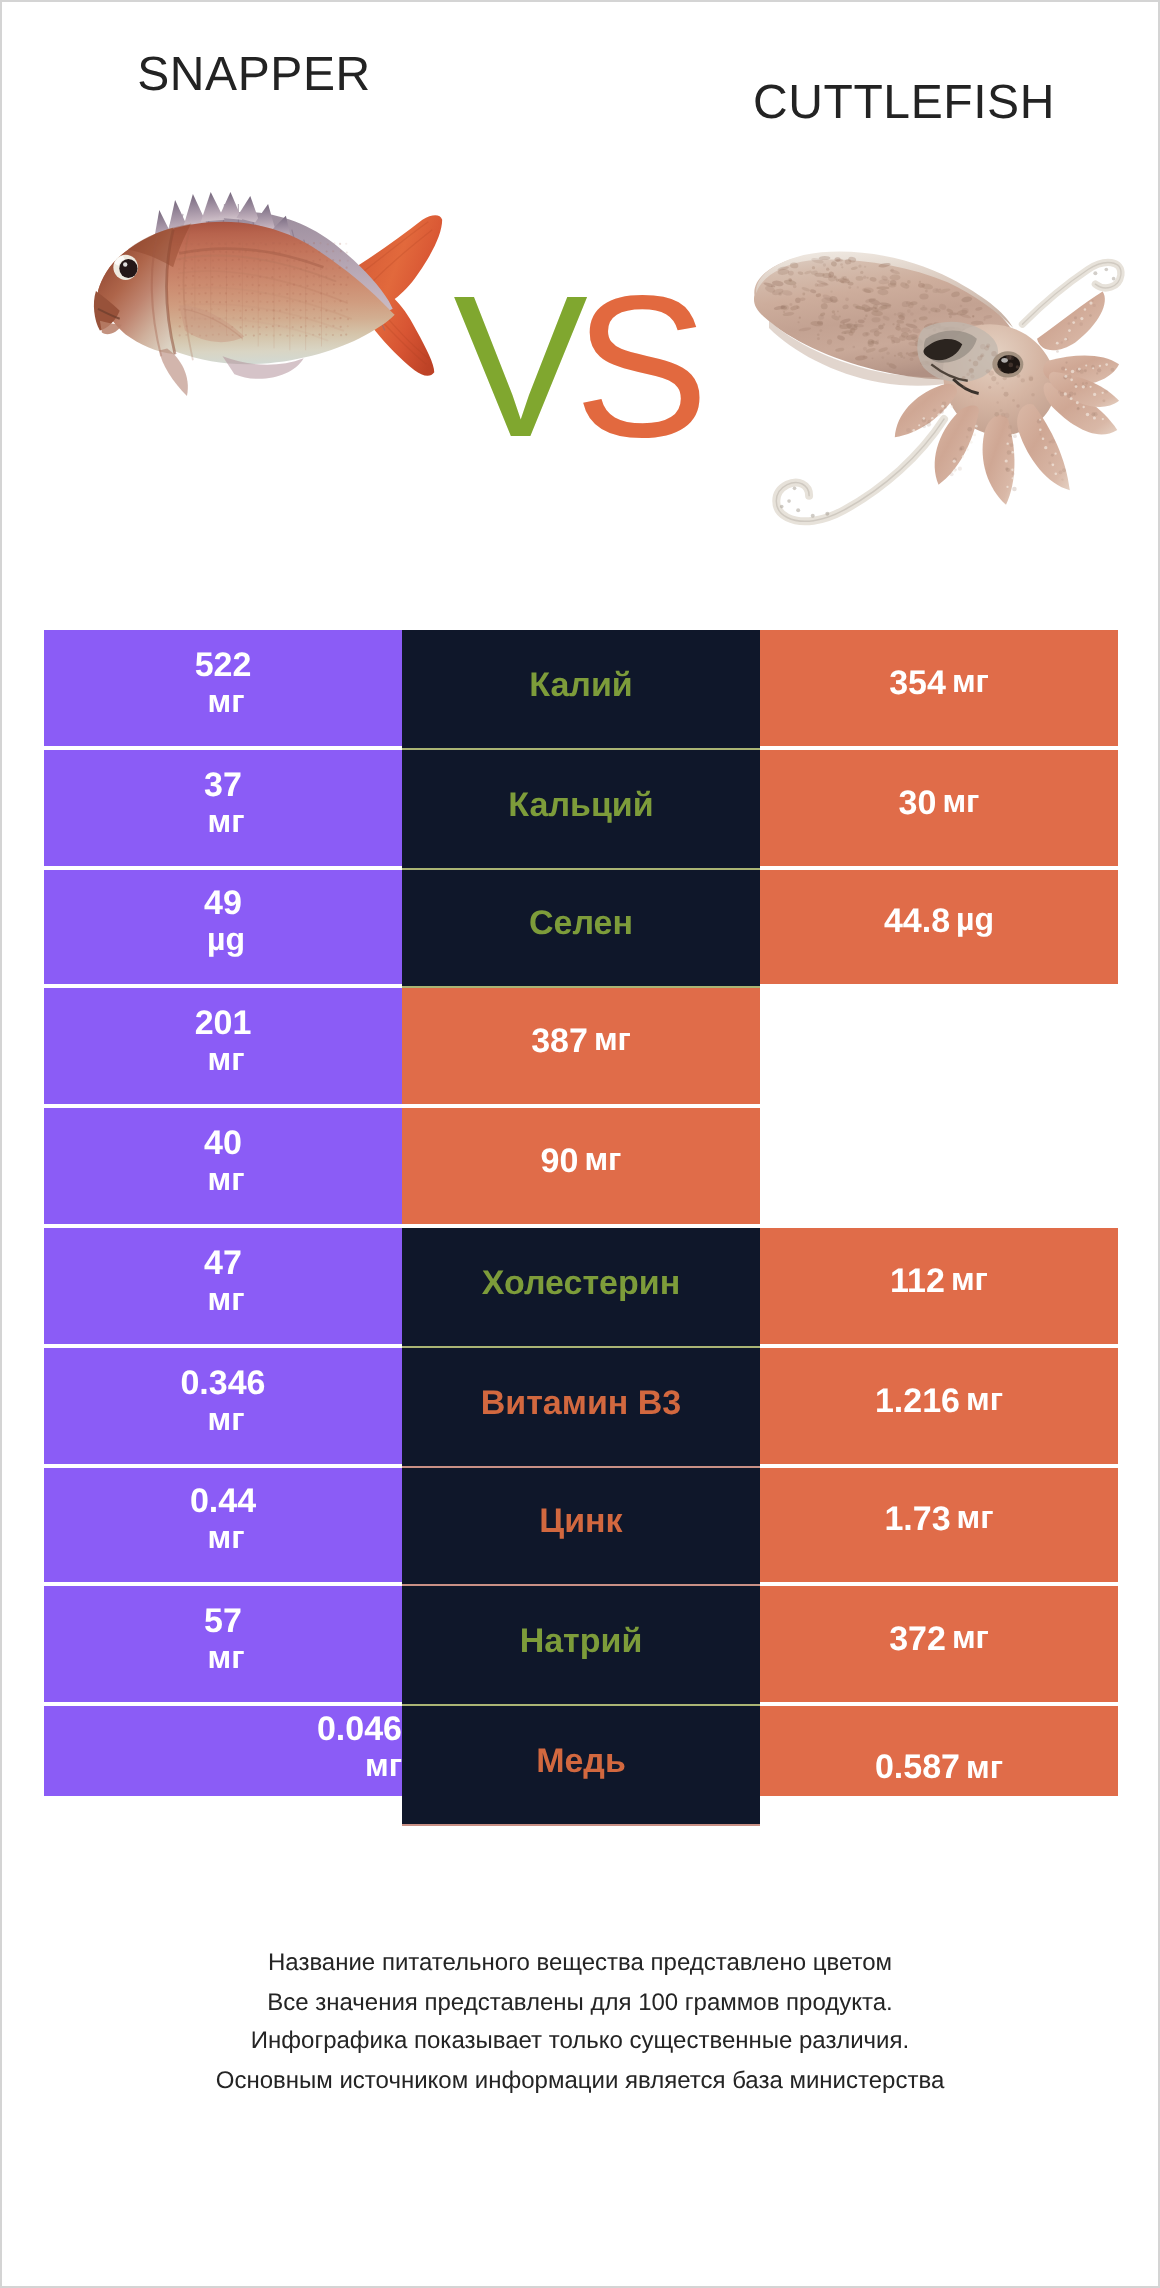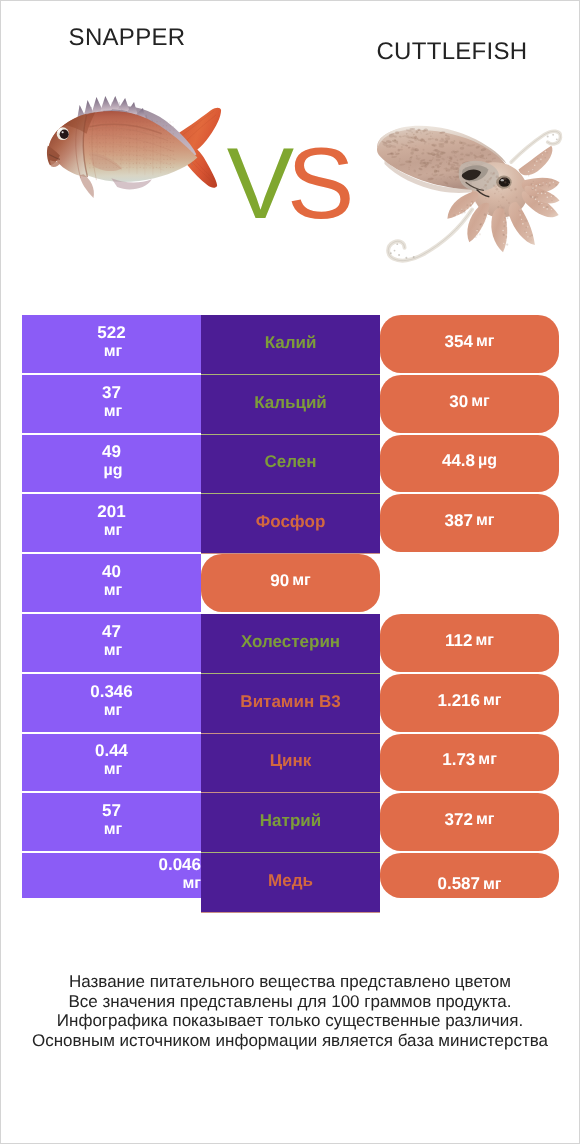--- a/index.html
+++ b/index.html
@@ -19,30 +19,30 @@
   .imgL{position:absolute;left:45px;top:95px;width:183px;height:103px;z-index:6;}
   .imgR{position:absolute;left:368px;top:98px;width:196px;height:170px;z-index:6;}
   .imgL svg,.imgR svg{display:block;width:100%;height:100%;}
   
   .tbl{position:absolute;left:21px;top:314px;width:537px;}
   .row{display:flex;height:59.8px;}
   .cL,.cR{width:179px;display:flex;align-items:center;justify-content:center;color:#fff;
       font-size:17px;font-weight:700;letter-spacing:0px;box-sizing:border-box;height:57.8px;margin-bottom:2px;padding-bottom:4px;}
   .row:last-child .cL,.row:last-child .cR{height:45px;margin-bottom:0;align-items:flex-end;}
   .cL{background:#8b5cf6;flex-direction:column;}
-  .cR{background:#e06c49;border-radius:21px;}
-  .cM{width:179px;display:flex;align-items:center;justify-content:center;background:#4c1d95;
+  .cR{background:#e06c49;}
+  .cM{width:179px;display:flex;align-items:center;justify-content:center;background:#0f172a;
       font-size:17px;font-weight:700;box-sizing:border-box;height:59.8px;padding-bottom:3px;}
   .cM.win-g{border-bottom:1px solid #aab474;}
   .cM.win-o{border-bottom:1px solid #c99085;}
   .u{font-size:16px;font-weight:700;margin-left:3px;}
   .win-g{color:#7d9c3a;}
   .win-o{color:#d2683f;}
   
-  .foot{position:absolute;left:0;top:971px;width:578px;text-align:center;font-size:17px;
+  .foot{position:absolute;left:0;top:971px;width:578px;text-align:center;font-size:12px;
       color:#242424;line-height:19.6px;font-weight:400;}
 </style>
 </head>
 <body>
 
 <div class="page">
   <div class="hdr">
     <div class="title left">Snapper</div>
     <div class="title right">Cuttlefish</div>
     <div class="vs"><span class="v">V</span><span class="s">S</span></div>
@@ -1124,23 +1124,20 @@
         <div class="cR">
           <span>44.8</span>
           <span class="u">µg</span>
         </div>
       </div>
       <div class="row">
         <div class="cL">
           <span>201</span>
           <span class="u">мг</span>
         </div>
-        <div class="cM win-o">
-          <span>Фосфор</span>
-        </div>
         <div class="cR">
           <span>387</span>
           <span class="u">мг</span>
         </div>
       </div>
       <div class="row">
         <div class="cL">
           <span>40</span>
           <span class="u">мг</span>
         </div>

